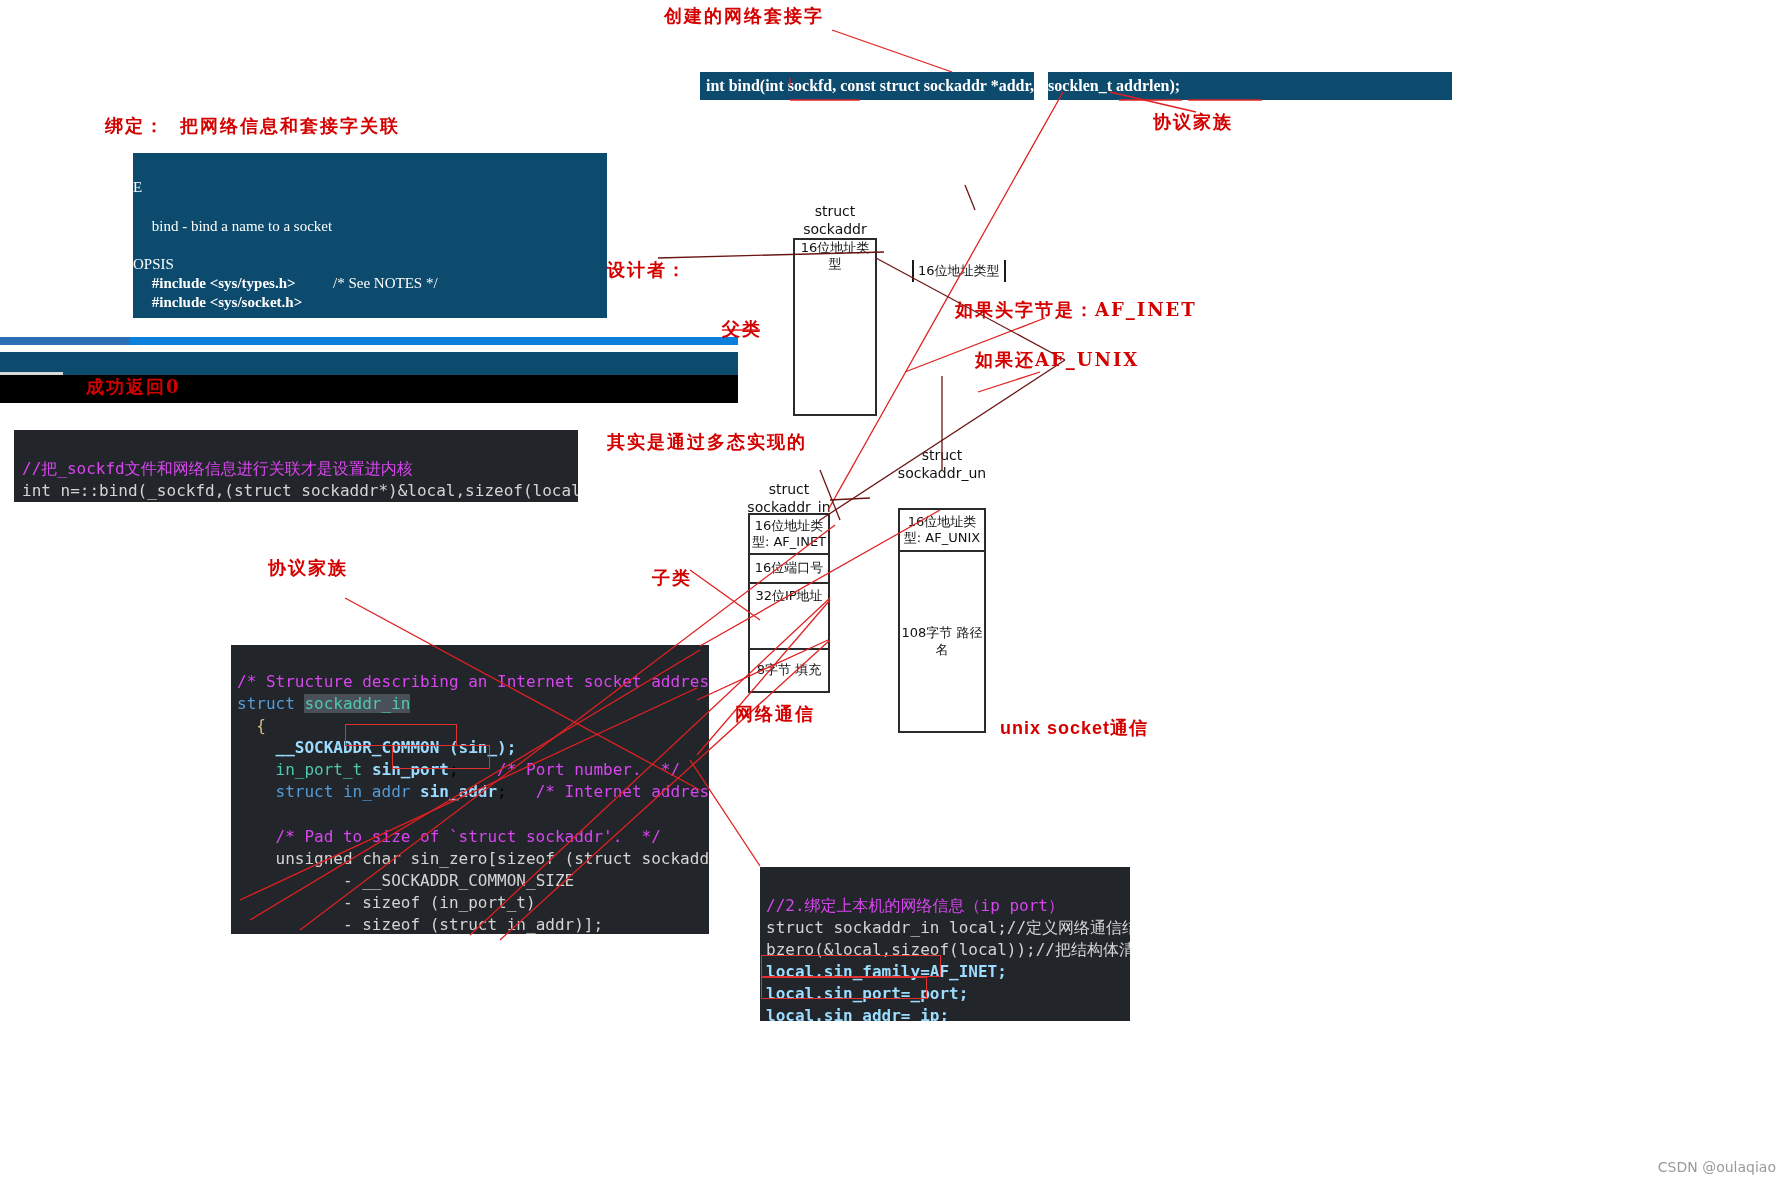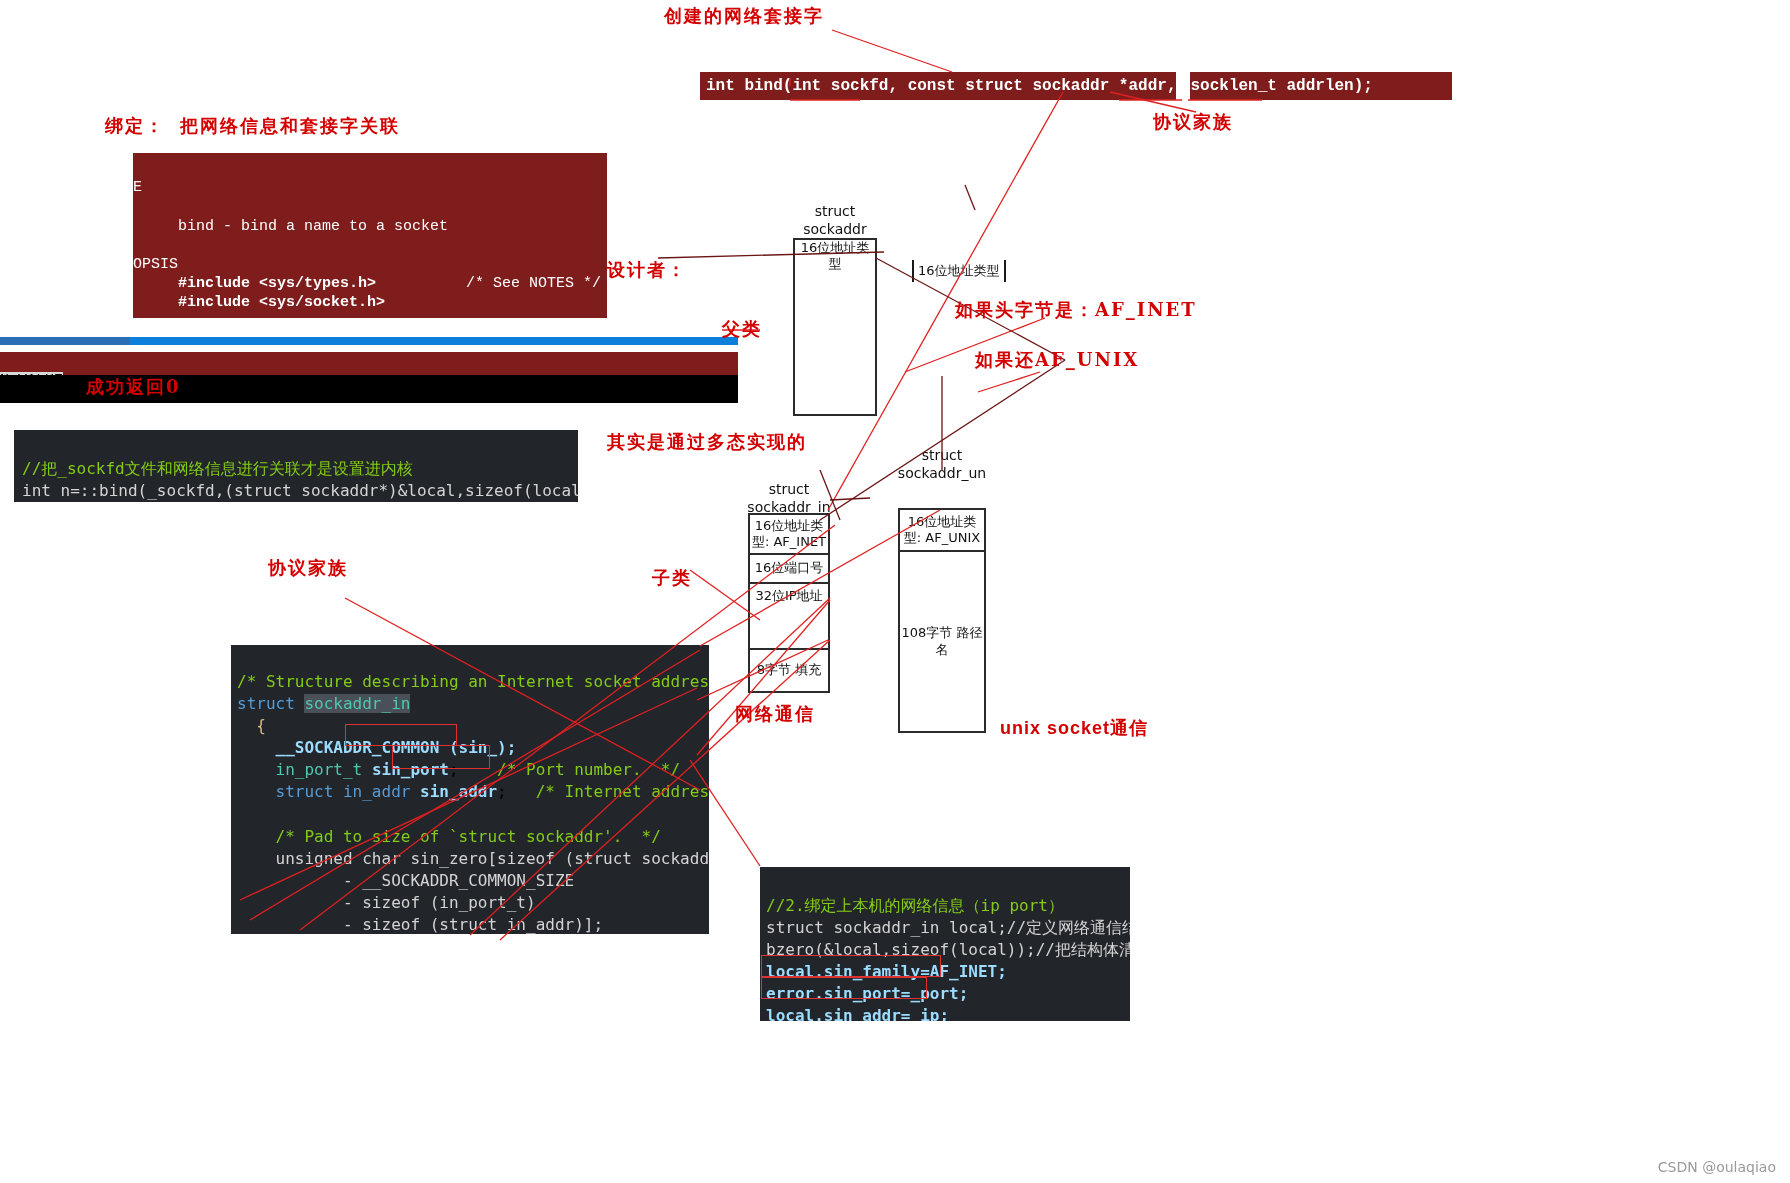--- a/index.html
+++ b/index.html
@@ -37,23 +37,23 @@
     font-weight: bold;
     font-size: 18px;
     letter-spacing: 2px;
     white-space: nowrap;
     z-index: 8;
   }
   .annot.mono { font-family: Liberation Sans, sans-serif; letter-spacing:1px;}
 
   
   .term {
-    background: #7f1d1d;
+    background: #0c4a6e;
     color: #ffffff;
-    font-family: Liberation Mono, monospace;
+    font-family: Liberation Serif, serif;
     font-size: 15px;
     line-height: 1.28;
     white-space: pre;
     z-index: 3;
   }
   .term b { font-weight: bold; }
   .term .hl { background:#d8d8d8; color:#000; }
 
   
   #signature-bar {
@@ -98,21 +98,21 @@
   
   .code {
     background: #22252a;
     font-family: "DejaVu Sans Mono", monospace;
     font-size: 16px;
     line-height: 1.38;
     white-space: pre;
     z-index: 3;
     overflow: hidden;
   }
-  .c-com  { color: #84cc16; }
+  .c-com  { color: #d946ef; }
   .c-kw   { color: #569cd6; }
   .c-type { color: #4ec9b0; }
   .c-var  { color: #9cdcfe; font-weight: bold; }
   .c-par1 { color: #d7ba7d; }
   .c-plain{ color: #d4d4d4; }
   .c-sel  { background:#4a5058; }
 
   #code-bind { left: 14px; top: 430px; width: 548px; height: 60px; padding: 6px 8px; }
   #code-sockaddr-in { left: 231px; top: 645px; width: 466px; height: 281px; padding: 4px 6px; }
   #code-local { left: 760px; top: 867px; width: 358px; height: 142px; padding: 6px 6px; }
@@ -352,21 +352,21 @@
   </div>
 
   <div class="abs redbox" style="left:345px; top:724px; width:112px; height:22px;"></div>
   <div class="abs redbox" style="left:392px; top:745px; width:98px; height:24px;"></div>
 
   <div class="abs code" id="code-local">
 <span class="c-com">//2.绑定上本机的网络信息（ip port）</span>
 <span class="c-plain">struct sockaddr_in local;//定义网络通信结构</span>
 <span class="c-plain">bzero(&amp;local,sizeof(local));//把结构体清零</span>
 <span class="c-var">local.sin_family=AF_INET;</span>
-<span class="c-var">error.sin_port=_port;</span>
+<span class="c-var">local.sin_port=_port;</span>
 <span class="c-var">local.sin_addr=_ip;</span>
   </div>
 
   <div class="abs redbox" style="left:761px; top:955px; width:180px; height:22px;"></div>
   <div class="abs redbox" style="left:761px; top:977px; width:166px; height:22px;"></div>
 
   <div class="abs" id="watermark">CSDN @oulaqiao</div>
 
 </div>
 

